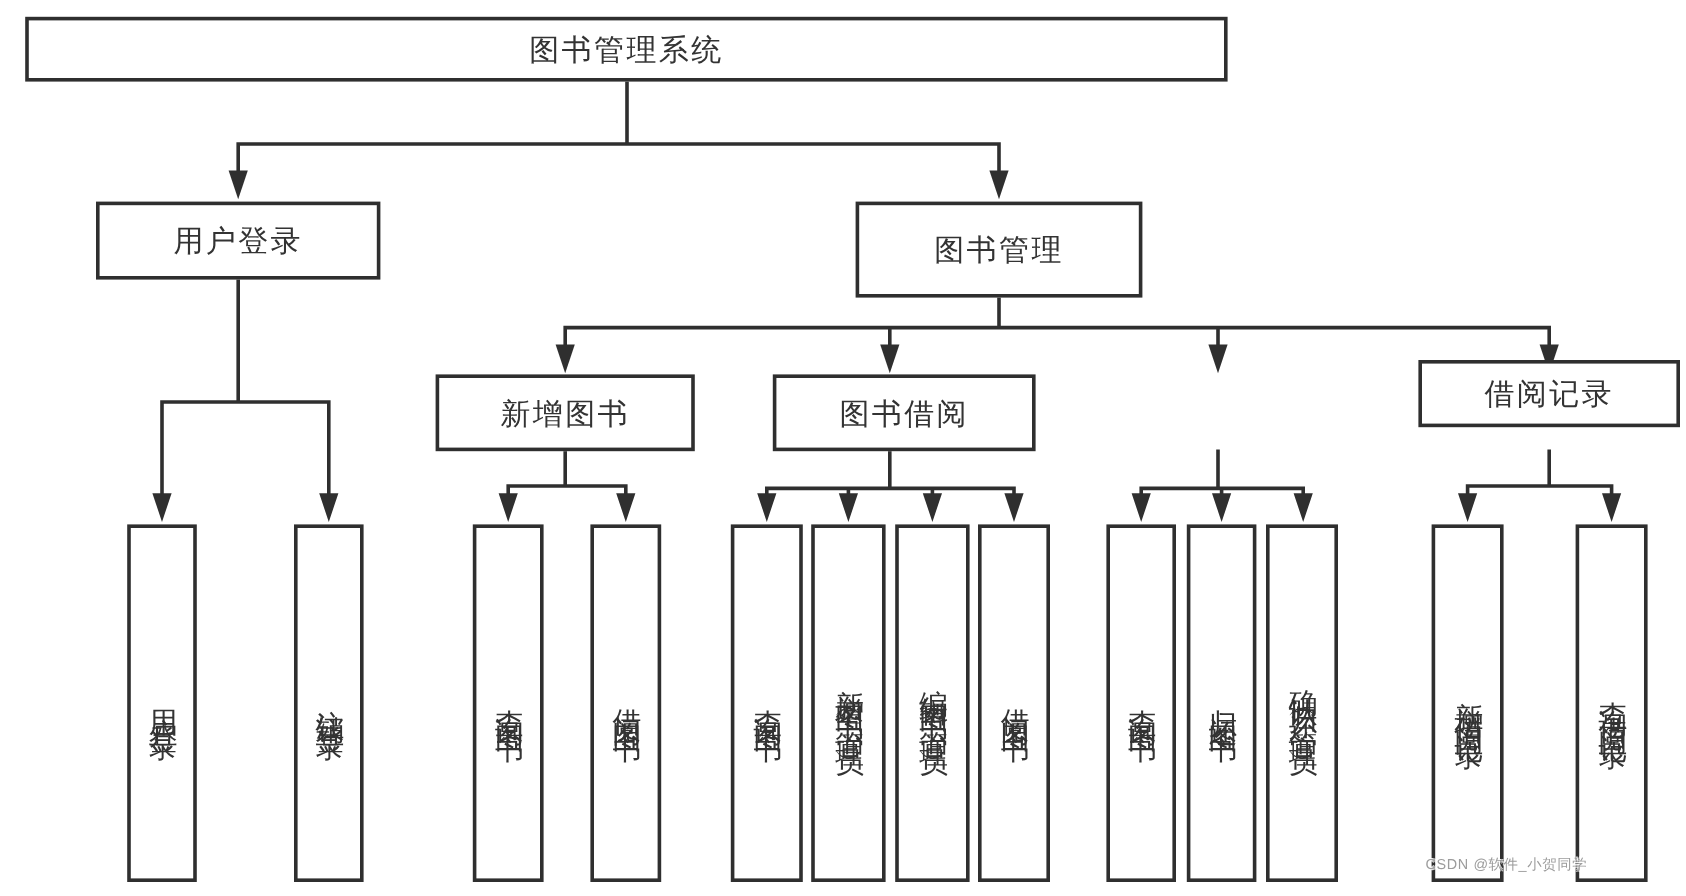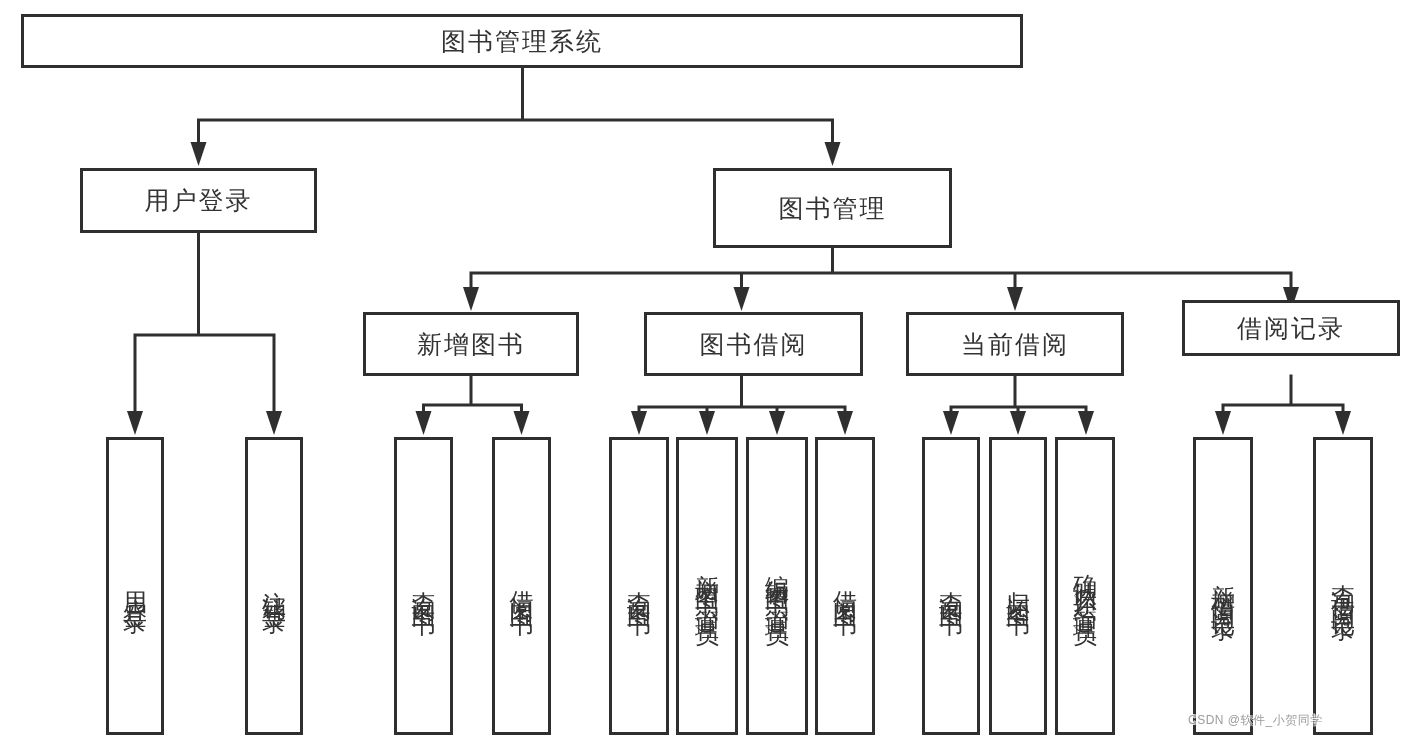--- a/index.html
+++ b/index.html
@@ -108,23 +108,20 @@
   <div class="node h" style="left:713px;top:168px;width:239px;height:80px">
     <span class="lbl">图书管理</span>
   </div>
 
   <div class="node h" style="left:363px;top:312px;width:216px;height:64px">
     <span class="lbl">新增图书</span>
   </div>
   <div class="node h" style="left:644px;top:312px;width:219px;height:64px">
     <span class="lbl">图书借阅</span>
   </div>
-  <div class="node h" style="left:906px;top:312px;width:218px;height:64px">
-    <span class="lbl">当前借阅</span>
-  </div>
   <div class="node h" style="left:1182px;top:300px;width:218px;height:56px">
     <span class="lbl">借阅记录</span>
   </div>
 
   <div class="node v" style="left:106px;top:437px;width:58px;height:298px">
     <span class="lbl">用户登录</span>
   </div>
   <div class="node v" style="left:245px;top:437px;width:58px;height:298px">
     <span class="lbl">注销登录</span>
   </div>

